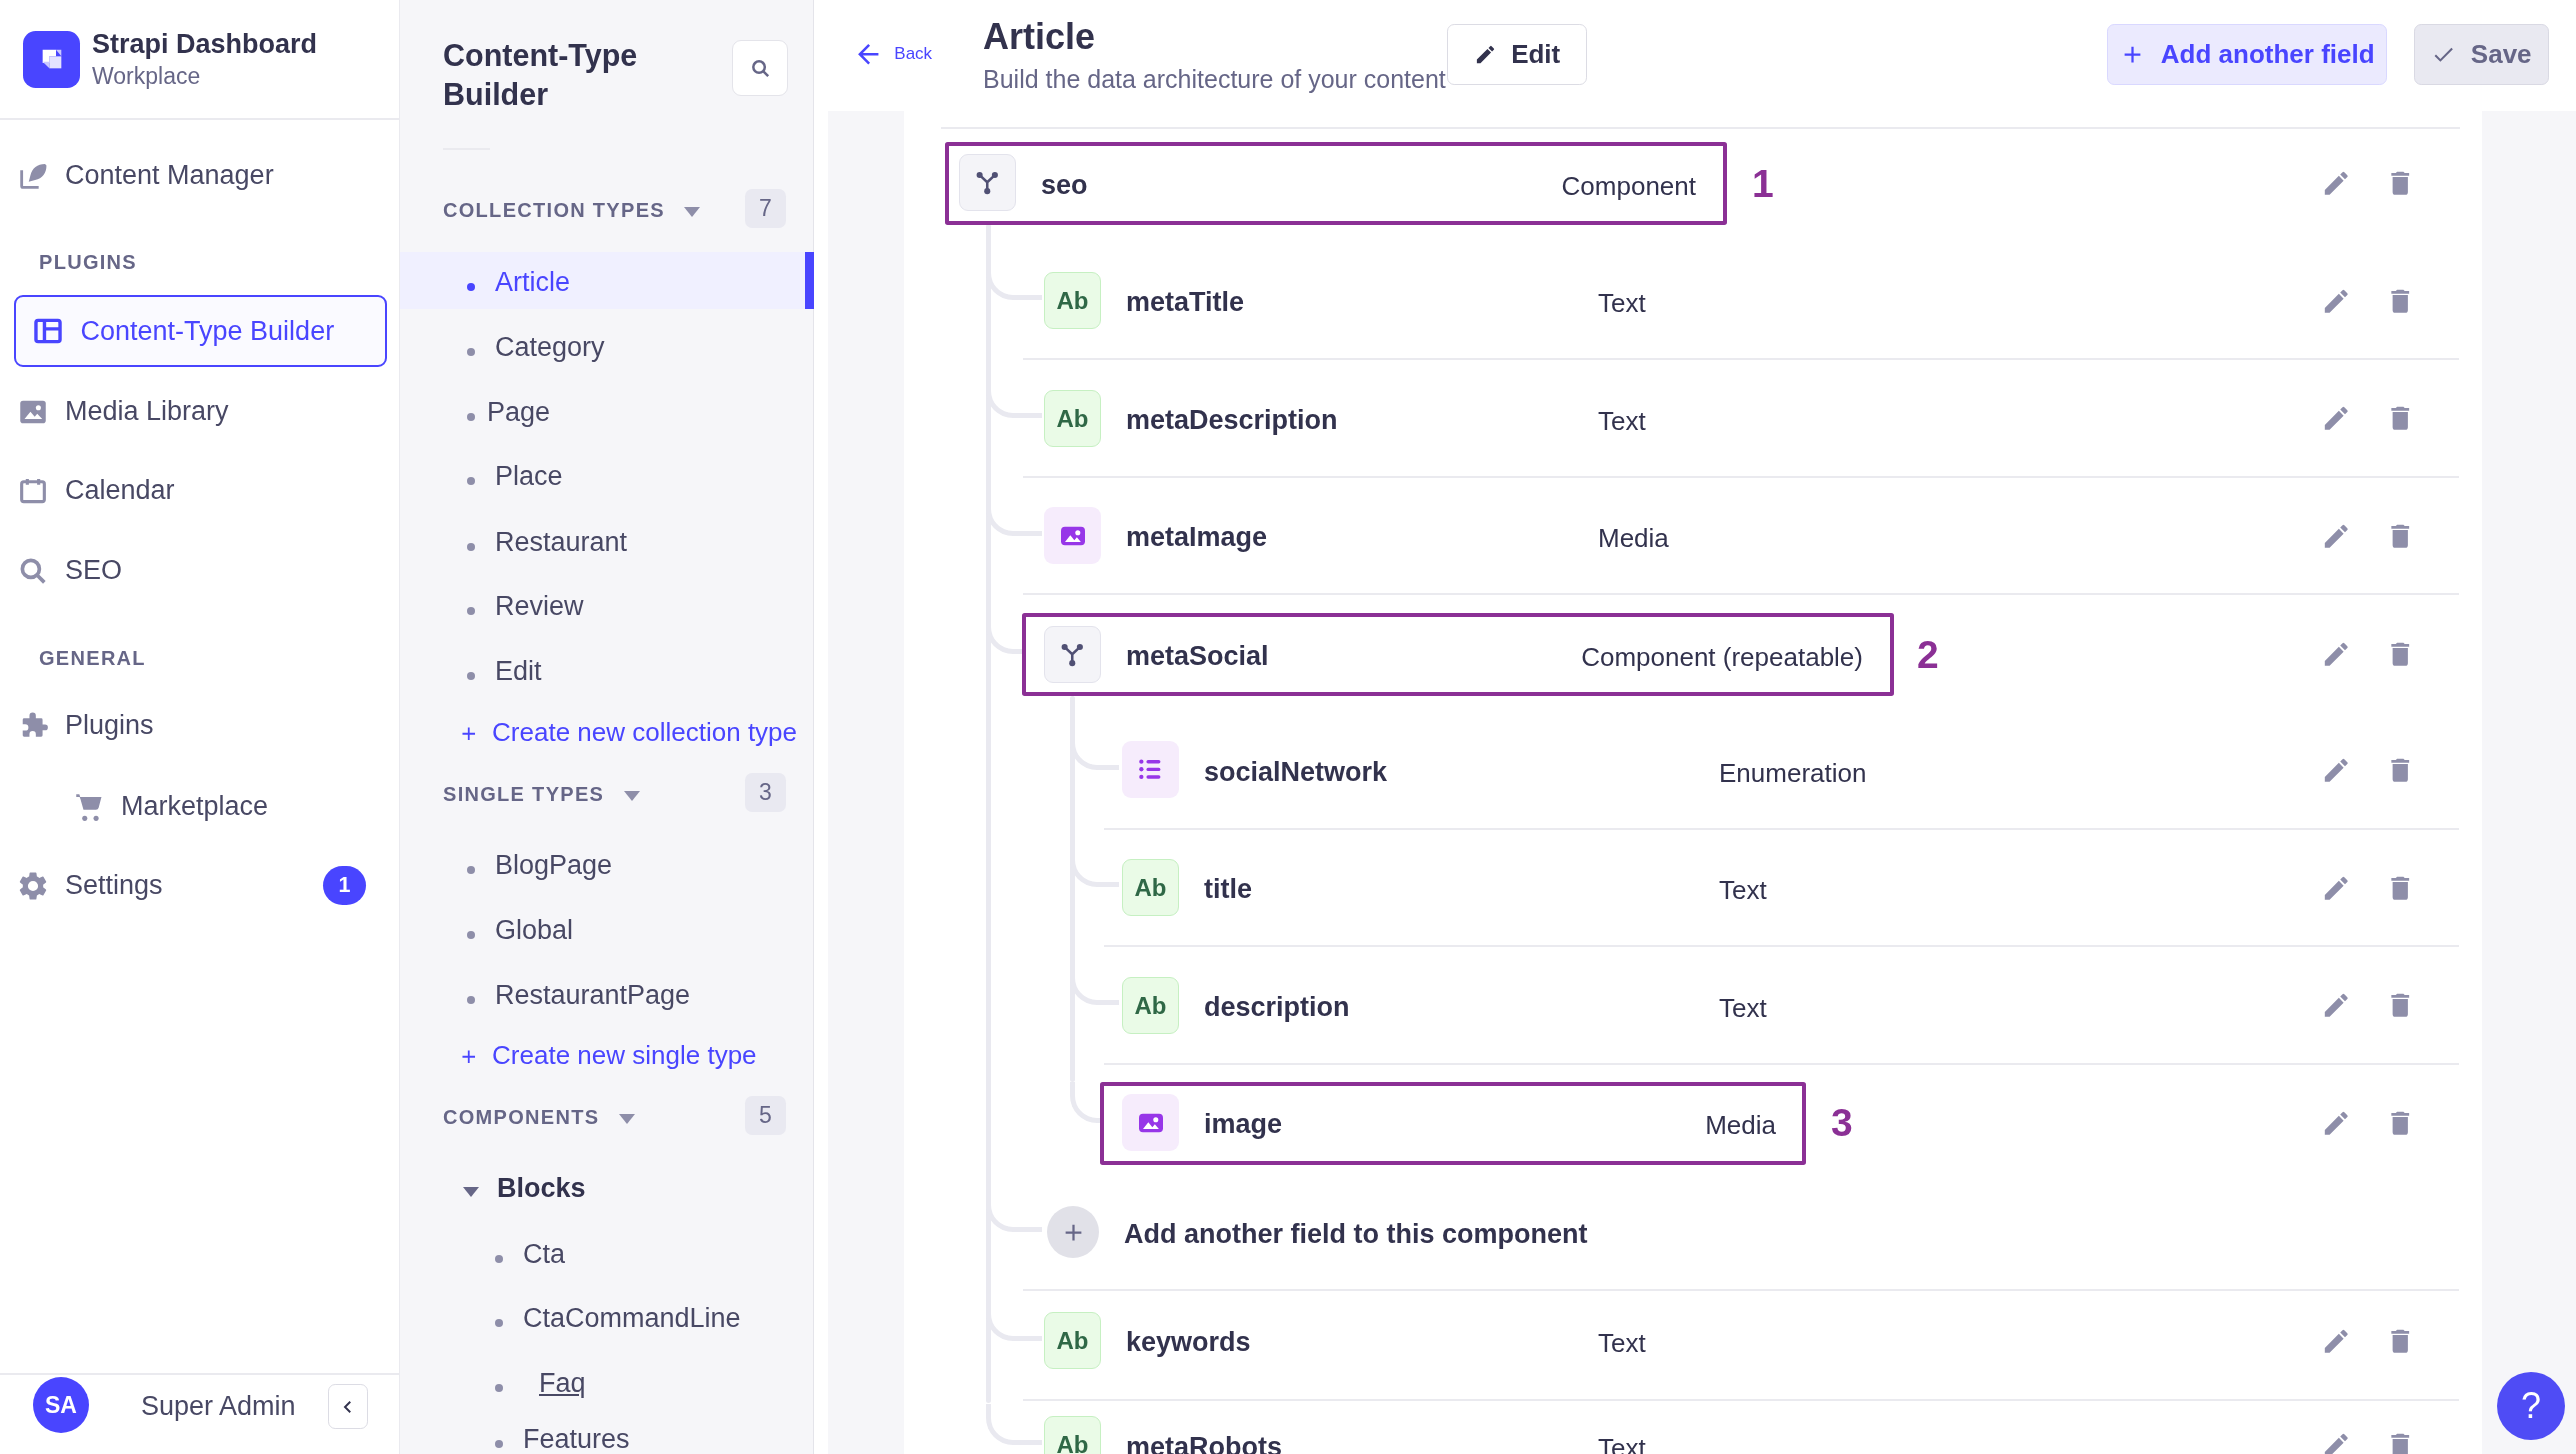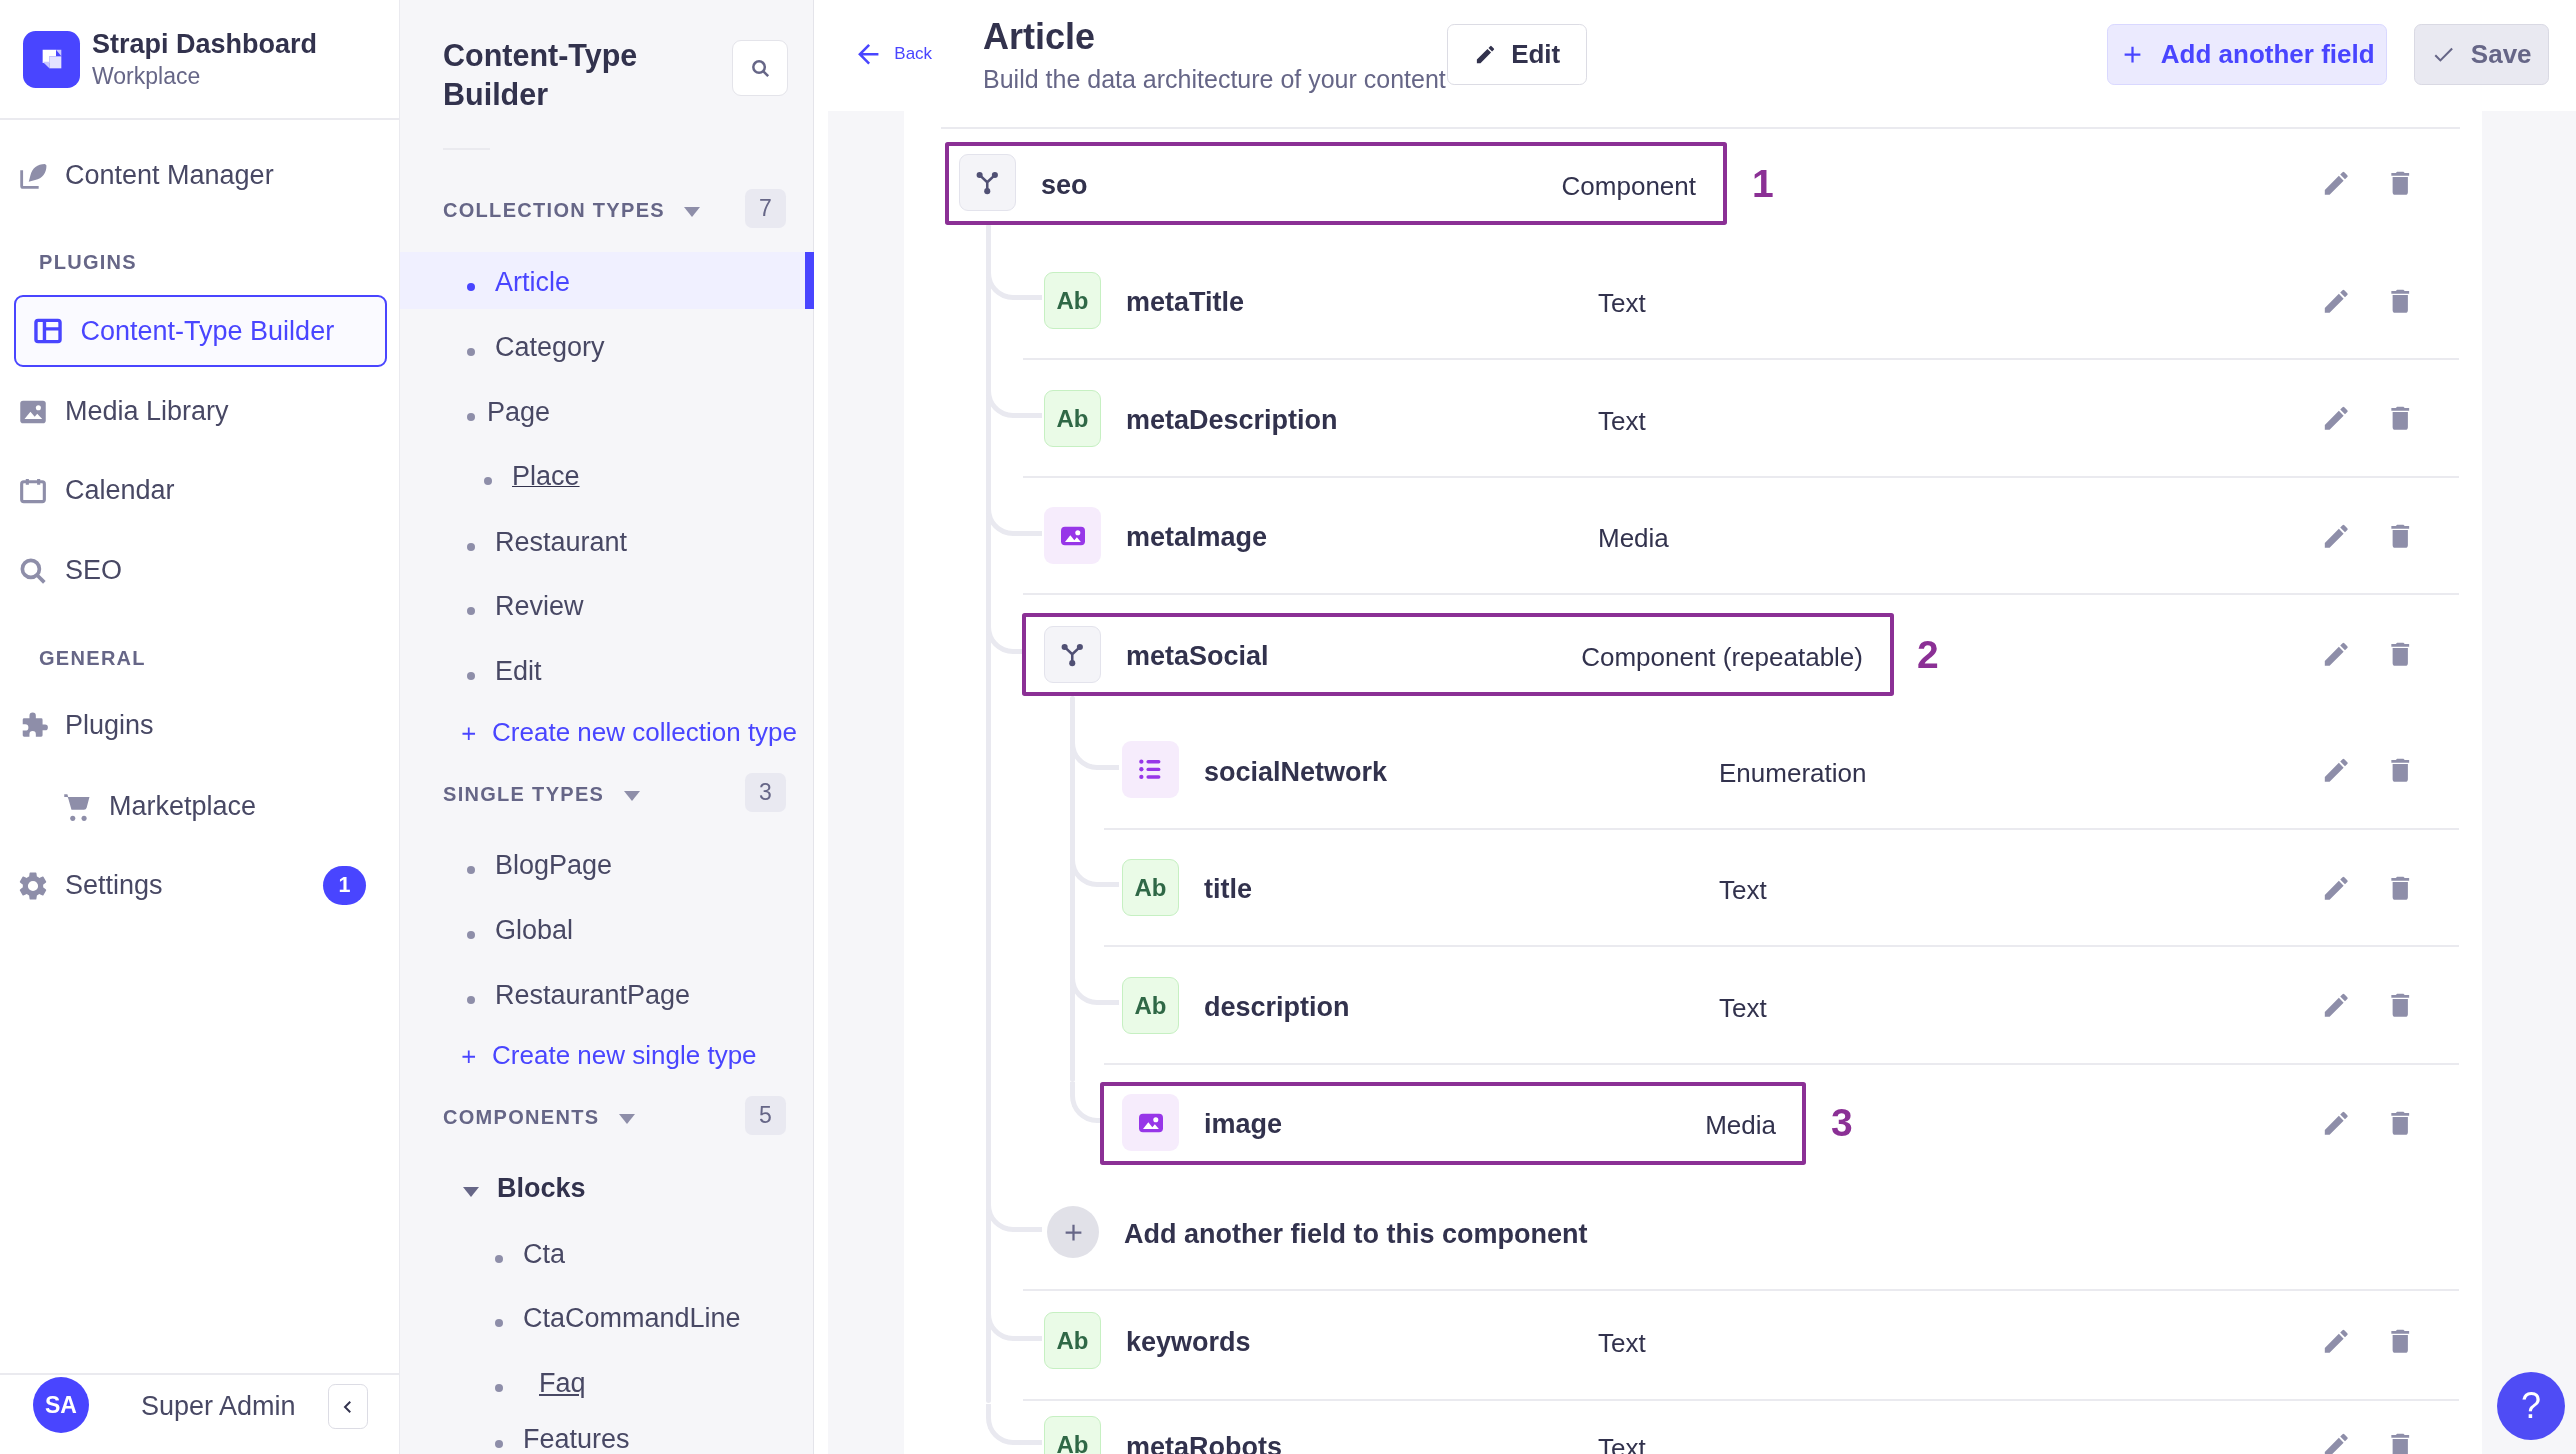--- a/index.html
+++ b/index.html
@@ -139,21 +139,21 @@
 
     <div class="abs nav-item" style="left:0;top:694px;width:400px;">
       <span class="nav-icon">
         <svg width="34" height="34" viewBox="0 0 24 24" fill="#8e8ea9">
             <path d="M20.5 11h-1.75V7.5a1 1 0 0 0-1-1H14V4.75a2.25 2.25 0 1 0-4.5 0V6.5H5.75a1 1 0 0 0-1 1v3.25H6.5a2.25 2.25 0 1 1 0 4.5H4.75v3.25a1 1 0 0 0 1 1H9.5v-1.75a2.25 2.25 0 1 1 4.5 0v1.75h3.75a1 1 0 0 0 1-1V15h1.75a2 2 0 0 0 0-4z"></path>
           </svg>
       </span>
       <span class="nav-label">Plugins</span>
     </div>
 
-    <div class="abs nav-item" style="left:4px;top:775px;width:400px;padding-left:40px;">
+    <div class="abs nav-item" style="left:16px;top:775px;width:400px;padding-left:40px;">
       <span class="nav-icon">
         <svg width="34" height="34" viewBox="0 0 24 24" fill="#8e8ea9">
             <circle cx="9" cy="20" r="1.8"></circle>
             <circle cx="17" cy="20" r="1.8"></circle>
             <path d="M3 3h2.2l.6 2h15l-2 7.5a2 2 0 0 1-1.9 1.5H8.1L6 6.6 5.4 5H3z"></path>
           </svg>
       </span>
       <span class="nav-label">Marketplace</span>
     </div>
 
@@ -192,21 +192,21 @@
     <span class="caret" style="margin-left:12.6px;"></span>
   </div>
   <div class="abs count-badge" style="left:745px;top:189px;">7</div>
 
   <div class="abs active-row" style="top:252px;"></div>
   <div class="abs active-bar" style="top:252px;"></div>
 
   <div class="abs" style="left:467px;top:267px;"><span class="bullet active"></span><span class="sn-item active" style="margin-left:20px;">Article</span></div>
   <div class="abs" style="left:467px;top:332px;"><span class="bullet"></span><span class="sn-item" style="margin-left:20px;">Category</span></div>
   <div class="abs" style="left:467px;top:397px;"><span class="bullet"></span><span class="sn-item" style="margin-left:12px;">Page</span></div>
-  <div class="abs" style="left:484px;top:461px;text-decoration:underline;"><span class="bullet"></span><span class="sn-item" style="margin-left:20px;">Place</span></div>
+  <div class="abs" style="left:467px;top:461px;"><span class="bullet"></span><span class="sn-item" style="margin-left:20px;">Place</span></div>
   <div class="abs" style="left:467px;top:527px;"><span class="bullet"></span><span class="sn-item" style="margin-left:20px;">Restaurant</span></div>
   <div class="abs" style="left:467px;top:591px;"><span class="bullet"></span><span class="sn-item" style="margin-left:20px;">Review</span></div>
   <div class="abs" style="left:467px;top:656px;"><span class="bullet"></span><span class="sn-item" style="margin-left:20px;">Edit</span></div>
 
   <div class="abs create-link" style="left:458px;top:717px;">
     <svg width="21.5" height="21.5" viewBox="0 0 24 24" fill="#4945ff" style="vertical-align:-3.6px;margin-right:12.6px;">
         <path d="M19 13h-6v6h-2v-6H5v-2h6V5h2v6h6z"></path>
       </svg><span>Create new collection type</span>
   </div>
 

